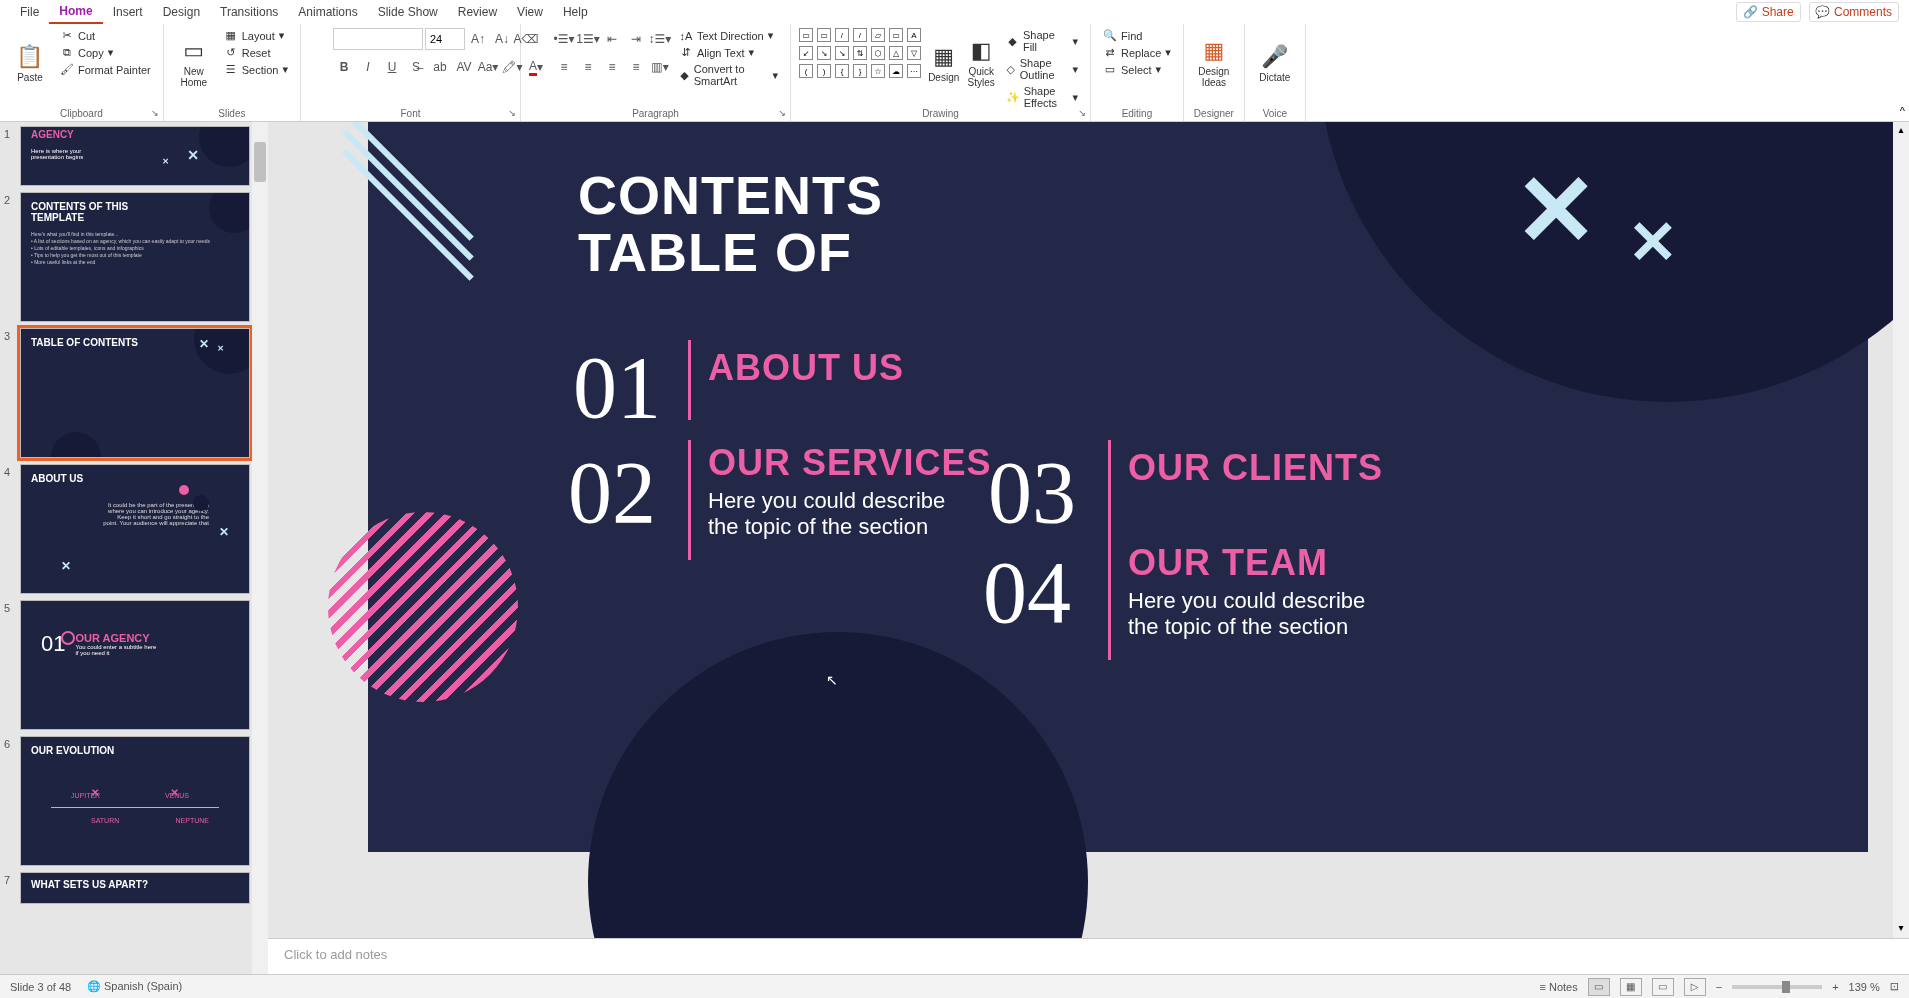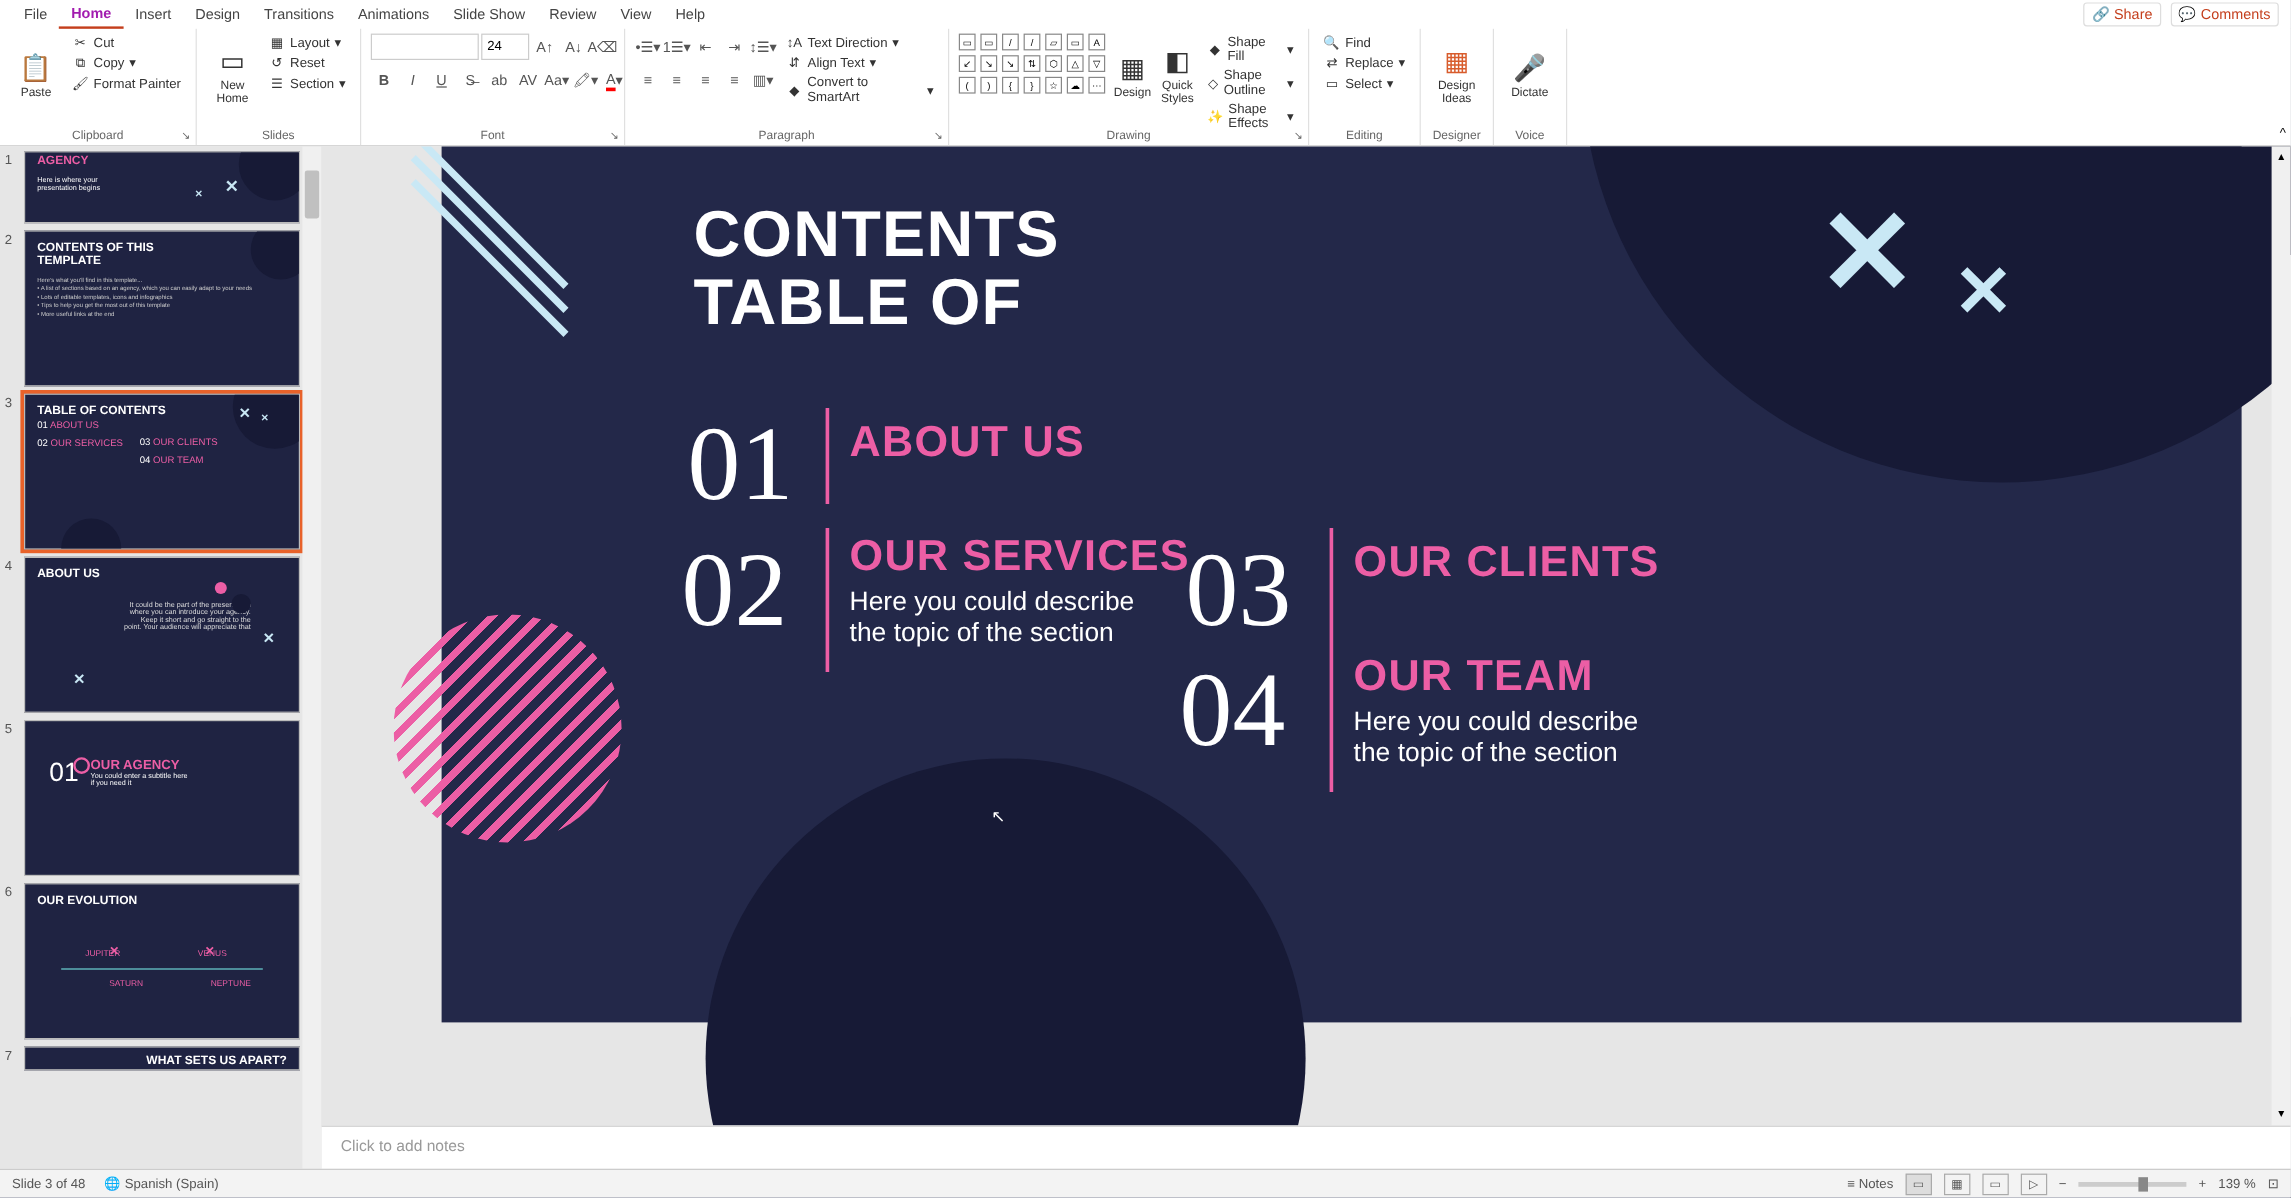--- a/index.html
+++ b/index.html
@@ -15,21 +15,21 @@
 
 .ribbon { height: 98px; background: #fff; border-bottom: 1px solid #ccc; display: flex; }
 .group { border-right: 1px solid #e0e0e0; padding: 4px 8px 2px 8px; display: flex; flex-direction: column; justify-content: space-between; position: relative; }
 .group-label { font-size: 10px; color: #666; text-align: center; padding-top: 2px; }
 .group-content { display: flex; align-items: flex-start; gap: 4px; height: 74px; }
 .big-btn { display: flex; flex-direction: column; align-items: center; justify-content: center; width: 44px; height: 70px; font-size: 10px; color: #333; text-align: center; cursor: pointer; }
 .big-btn .icon { font-size: 22px; margin-bottom: 2px; }
 .small-row { display: flex; flex-direction: column; gap: 2px; font-size: 11px; color: #333; }
 .small-btn { display: flex; align-items: center; gap: 4px; padding: 1px 4px; cursor: pointer; }
 .small-btn .icon { width: 14px; display: inline-block; text-align: center; }
-.font-row { display: flex; gap: 2px; align-items: center; }
+.font-row { display: flex; gap: 2px; align-items: center; margin-left: 24px; }
 .font-name { width: 90px; height: 22px; border: 1px solid #ccc; font-size: 11px; padding: 0 4px; background: #fff; }
 .font-size { width: 40px; height: 22px; border: 1px solid #ccc; font-size: 11px; padding: 0 4px; background: #fff; }
 .icon-btn { width: 22px; height: 22px; display: inline-flex; align-items: center; justify-content: center; font-size: 12px; cursor: pointer; color: #555; }
 .shapes-grid { display: grid; grid-template-columns: repeat(7, 16px); grid-auto-rows: 16px; gap: 2px; }
 .shapes-grid span { border: 1px solid #888; width: 14px; height: 14px; font-size: 8px; display:flex; align-items:center; justify-content:center; }
 .dialog-launcher { position: absolute; right: 2px; bottom: 2px; width: 12px; height: 12px; font-size: 9px; color: #666; cursor: pointer; display:flex; align-items:center; justify-content:center;}
 
 
 .main { position: absolute; top: 122px; left: 0; right: 0; bottom: 24px; display: flex; background: #e6e6e6; }
 .thumb-panel { width: 268px; background: #e6e6e6; overflow-y: auto; padding: 4px 4px 4px 0; position: relative; }
@@ -300,30 +300,20 @@
       </div>
     </div>
     <div class="thumb-row">
       <div class="thumb-num">3</div>
       <div class="thumb selected">
         <div class="mini-circle" style="width:70px;height:70px;right:-15px;top:-25px;"></div>
         <div class="mini-circle" style="width:50px;height:50px;left:30px;bottom:-25px;"></div>
         <span class="mini-x" style="right:40px;top:8px;font-size:12px;">✕</span>
         <span class="mini-x" style="right:25px;top:15px;font-size:8px;">✕</span>
         <div class="mini-title" style="padding-bottom:2px;"><span>TABLE OF CONTENTS</span></div>
-        <div style="display:flex; padding:0 10px; gap:6px; font-size:8px;">
-          <div>
-            <div><span style="color:#fff;">01</span> <span class="mini-pink">ABOUT US</span></div>
-            <div style="margin-top:6px;"><span style="color:#fff;">02</span> <span class="mini-pink">OUR SERVICES</span></div>
-          </div>
-          <div style="margin-left:8px;">
-            <div style="margin-top:14px;"><span style="color:#fff;">03</span> <span class="mini-pink">OUR CLIENTS</span></div>
-            <div style="margin-top:6px;"><span style="color:#fff;">04</span> <span class="mini-pink">OUR TEAM</span></div>
-          </div>
-        </div>
       </div>
     </div>
     <div class="thumb-row">
       <div class="thumb-num">4</div>
       <div class="thumb">
         <div class="mini-circle" style="width:10px;height:10px;right:60px;top:20px; background:#ec5ea5;"></div>
         <div class="mini-circle" style="width:16px;height:16px;right:40px;top:30px;"></div>
         <div class="mini-title">ABOUT US</div>
         <span class="mini-x" style="right:20px;top:60px;font-size:12px;">✕</span>
         <span class="mini-x" style="left:40px;bottom:20px;font-size:12px;">✕</span>
@@ -352,21 +342,21 @@
         <span class="mini-x" style="right:70px;top:50px;font-size:10px; color:#ec5ea5;">✕</span>
         <div style="position:absolute; left:30px; right:30px; top:70px; height:1px; background:#6dd5d5;"></div>
         <div style="position:absolute; font-size:7px; color:#ec5ea5; left:50px; top:55px;">JUPITER</div>
         <div style="position:absolute; font-size:7px; color:#ec5ea5; right:60px; top:55px;">VENUS</div>
         <div style="position:absolute; font-size:7px; color:#ec5ea5; left:70px; top:80px;">SATURN</div>
         <div style="position:absolute; font-size:7px; color:#ec5ea5; right:40px; top:80px;">NEPTUNE</div>
       </div>
     </div>
     <div class="thumb-row">
       <div class="thumb-num">7</div>
-      <div class="thumb" style="height:20px;text-align:right;">
+      <div class="thumb" style="height:32px;">
         <div class="mini-title" style="padding-top:6px;">WHAT SETS US APART?</div>
       </div>
     </div>
     <div class="thumb-scroll">
         <div class="thumb-scroll-handle"></div>
       </div>
   </div>
 
   <div class="slide-area">
     <div style="position:absolute; inset:0 0 36px 0; overflow:hidden;">

